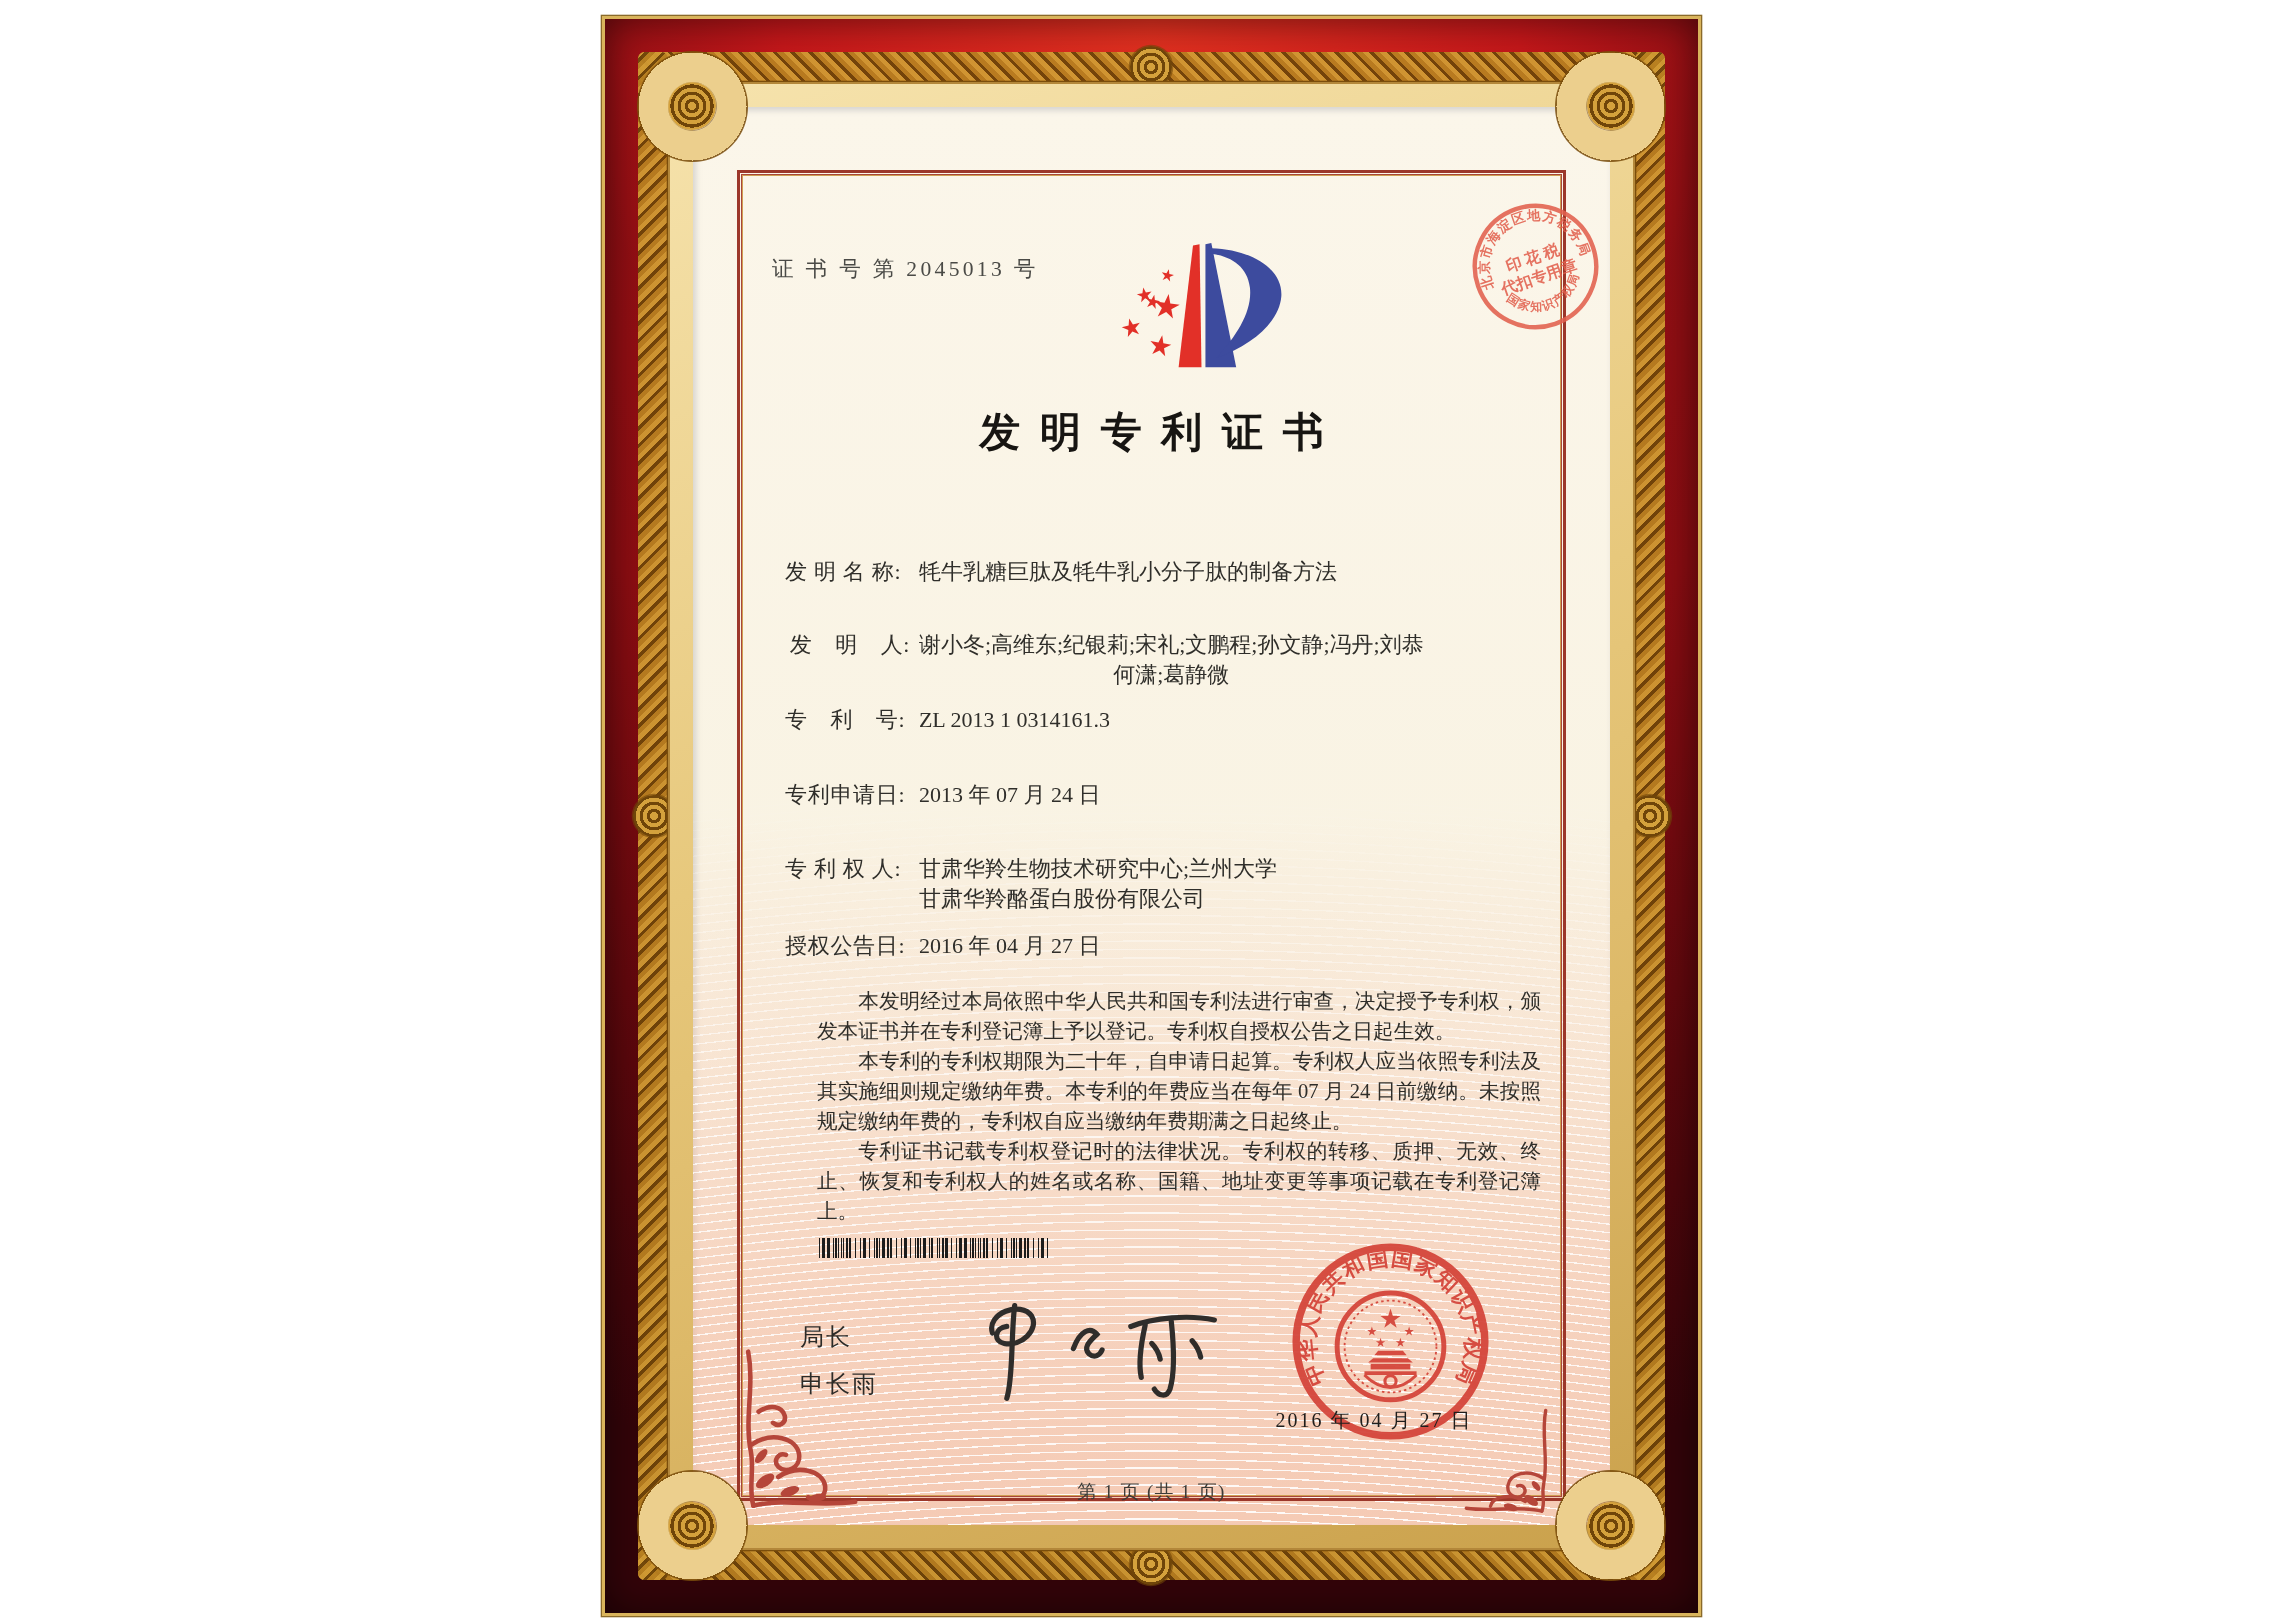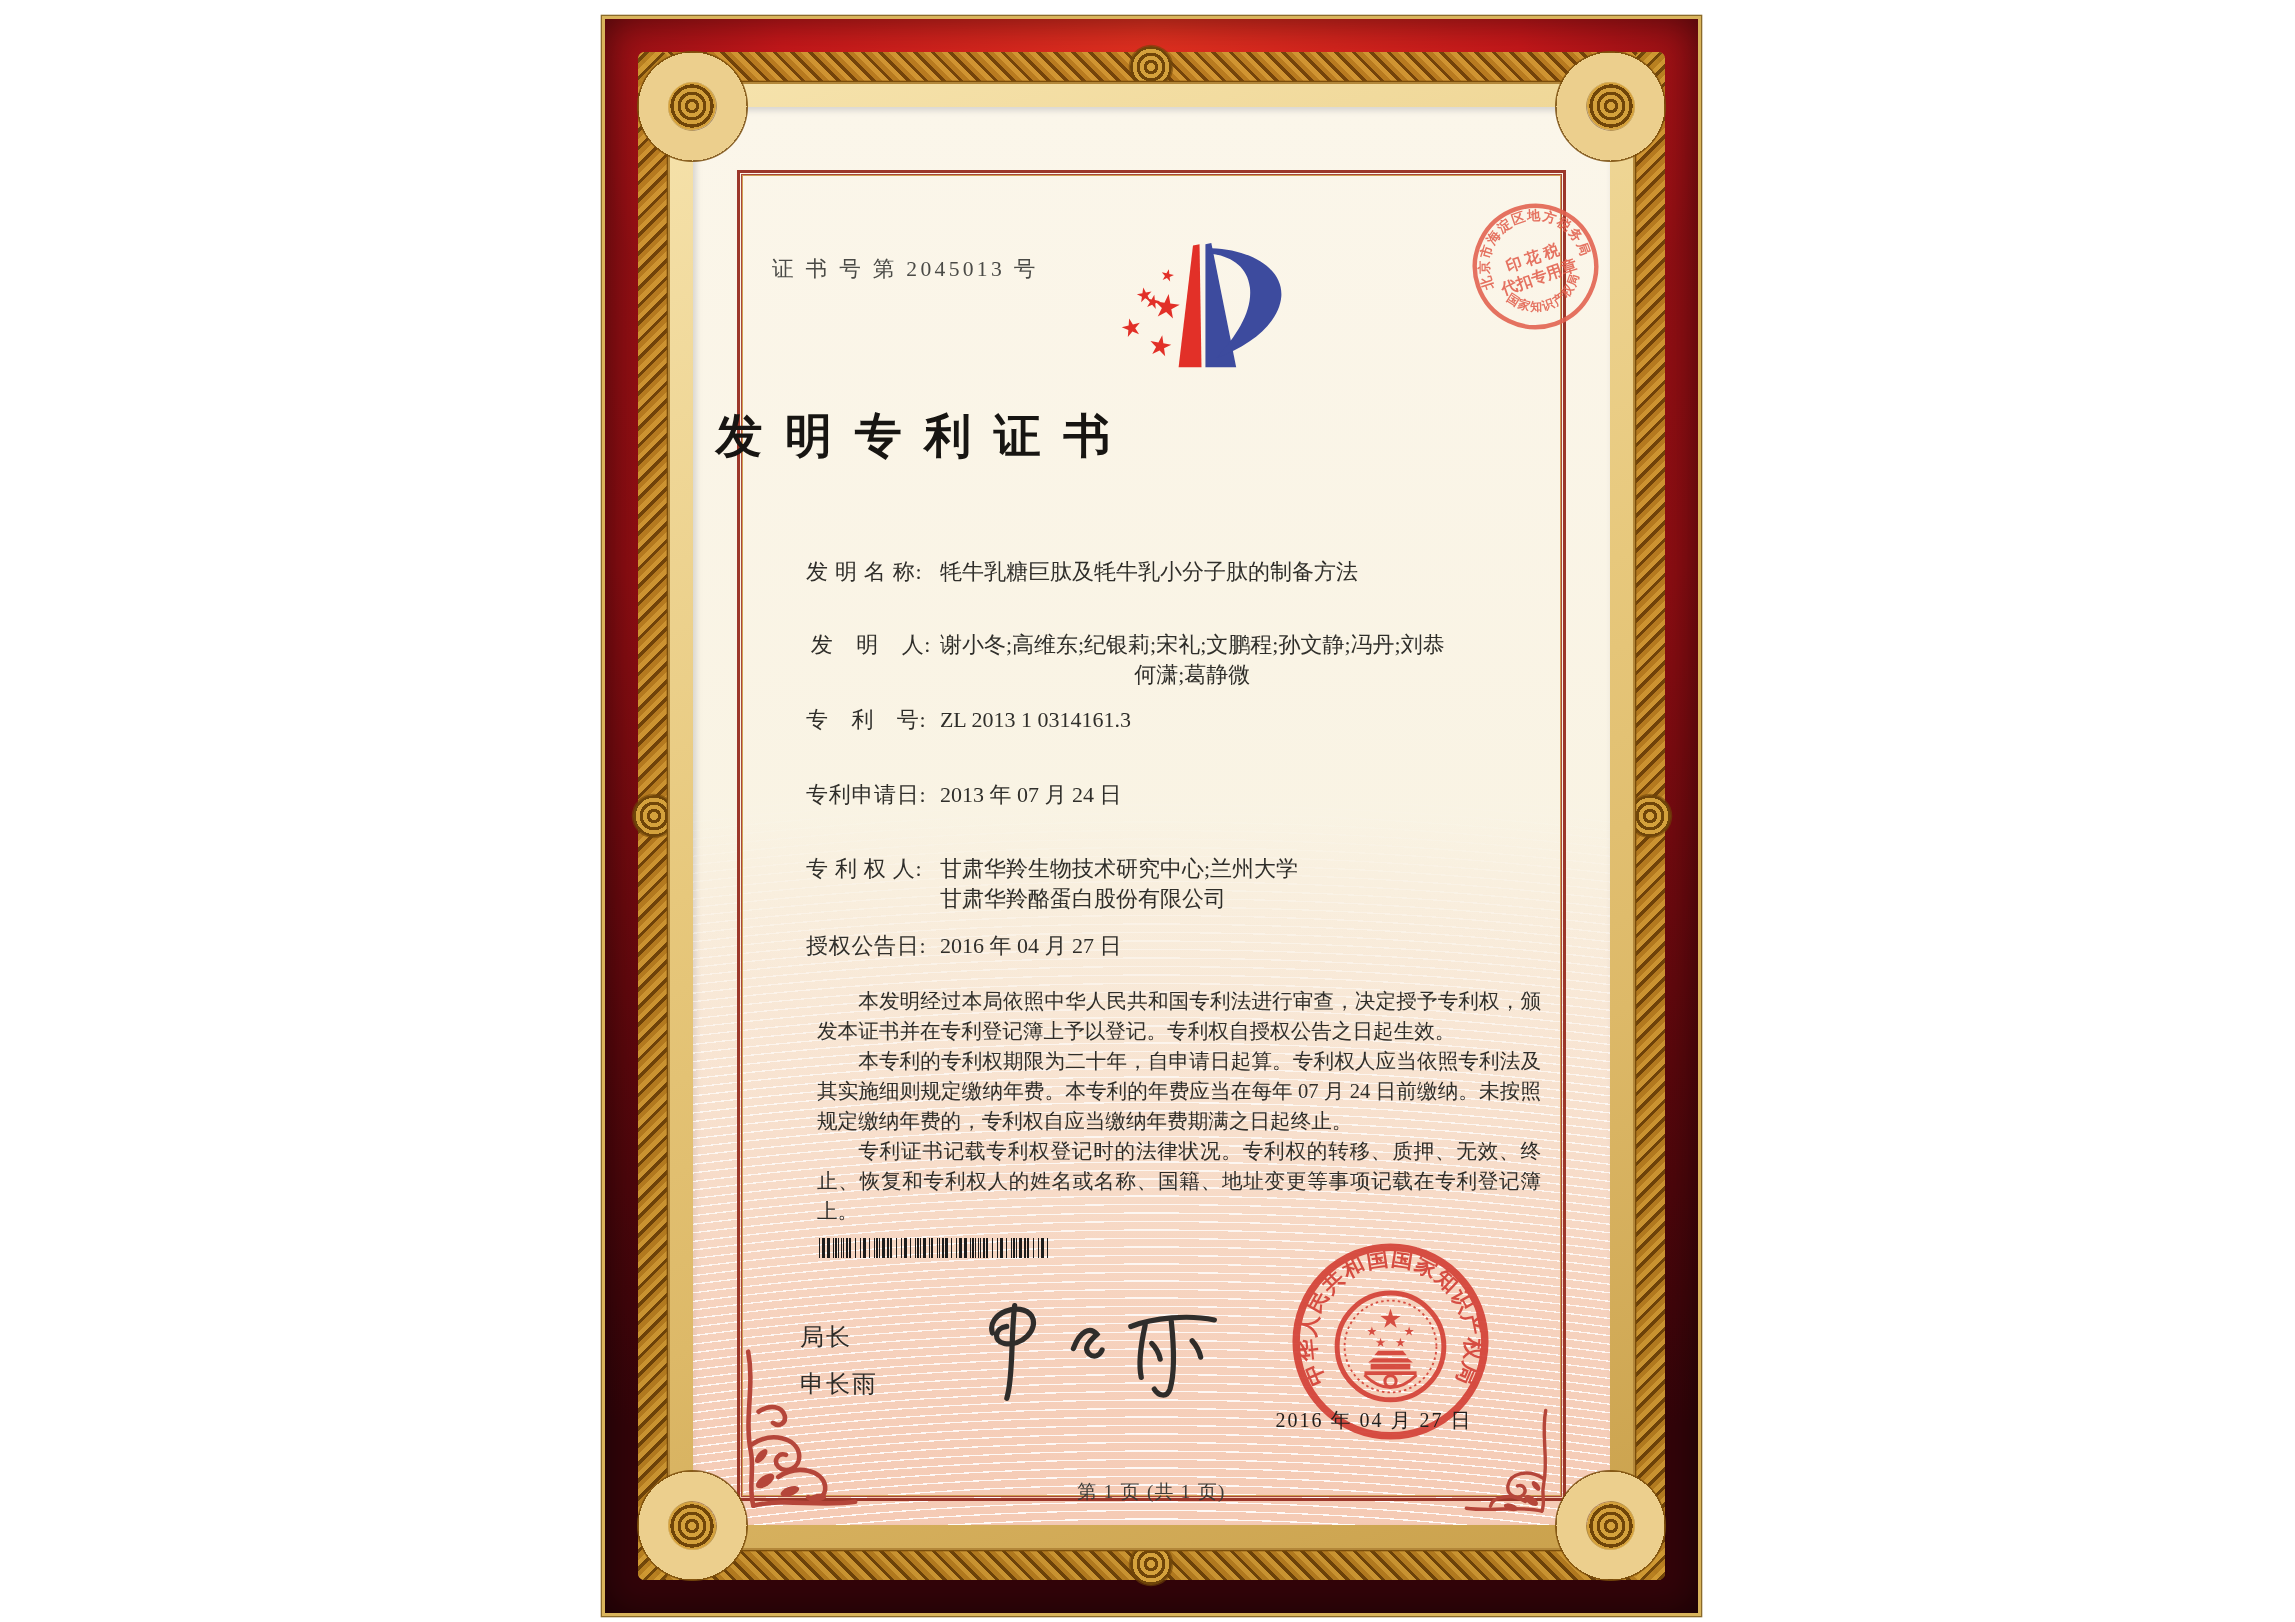--- a/index.html
+++ b/index.html
@@ -59,24 +59,24 @@
   .inner-border{position:absolute;inset:63px 44px 23.6px 44px;border:3.3px solid #9c372a;}
   .inner-border .mid{position:absolute;inset:2px;border:1.3px solid #cf9f52;}
   .inner-border .in{position:absolute;inset:1.3px;border:1.3px solid #a8463a;}
 
   
   .cert-number{position:absolute;left:79px;top:147px;font-size:21.6px;color:#4a4a46;
     letter-spacing:3.3px;}
   .logo{position:absolute;left:420px;top:115px;width:177px;height:157px;}
   .stamp{position:absolute;left:773px;top:90px;width:139px;height:139px;
     transform:rotate(-19deg);opacity:.88;}
-  .title{position:absolute;left:0;top:298px;width:100%;text-align:left;
-    font-size:47px;font-weight:700;color:#171512;letter-spacing:.48em;text-indent:.48em;}
-
-  .field-row{position:absolute;left:92px;display:flex;font-size:22px;color:#2f2e2a;margin-left:21px;}
+  .title{position:absolute;left:0;top:298px;width:100%;text-align:center;
+    font-size:41px;font-weight:700;color:#171512;letter-spacing:.48em;text-indent:.48em;}
+
+  .field-row{position:absolute;left:92px;display:flex;font-size:22px;color:#2f2e2a;}
   .field-row .lbl{min-width:130px;letter-spacing:0.7px;white-space:pre;}
   .field-row .vals{margin-left:3.9px;}
   .field-row .vals div{line-height:30px;}
   .field-row .vals div:empty{display:none;}
 
   .body-text{position:absolute;left:124px;top:879px;width:724px;
     font-size:20.6px;line-height:30px;color:#2f2e2a;text-align:justify;}
   .body-text p{margin:0;text-indent:2em;}
 
   .barcode{position:absolute;left:126px;top:1131px;width:229px;height:20px;

